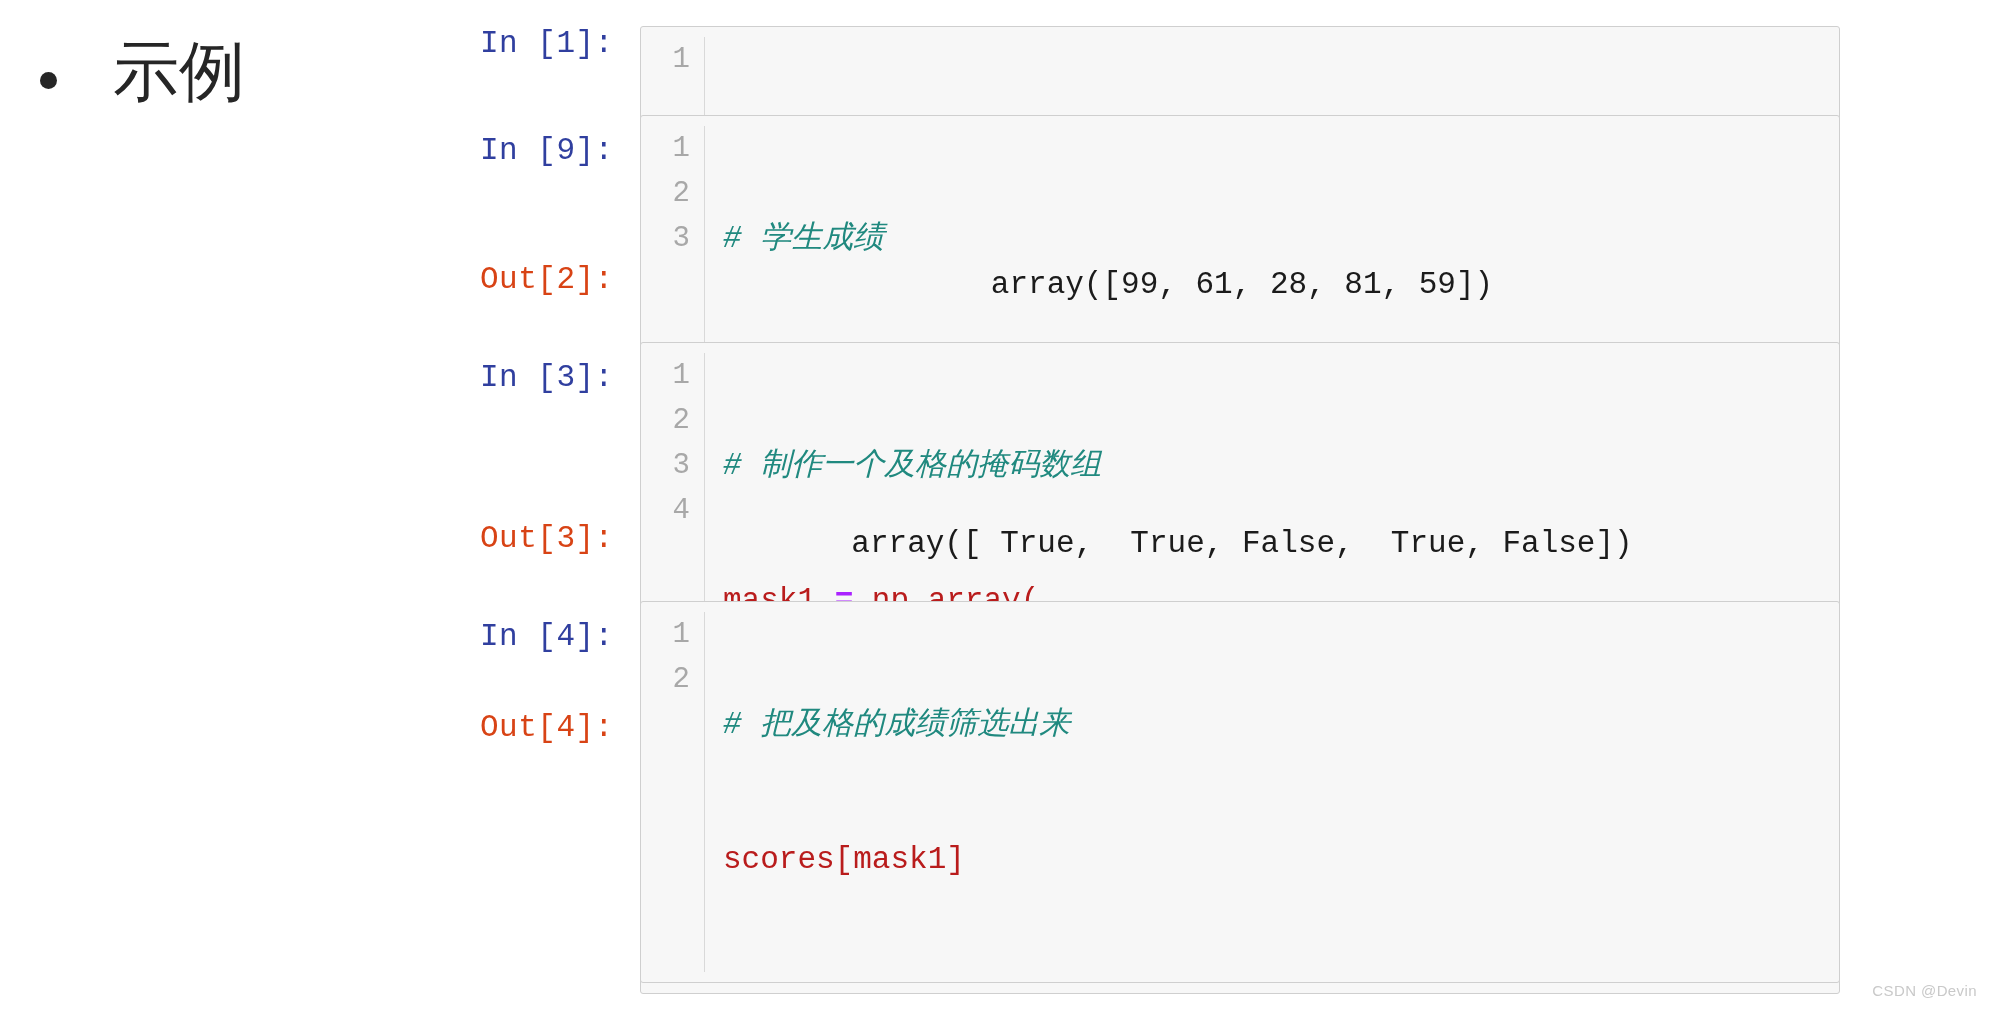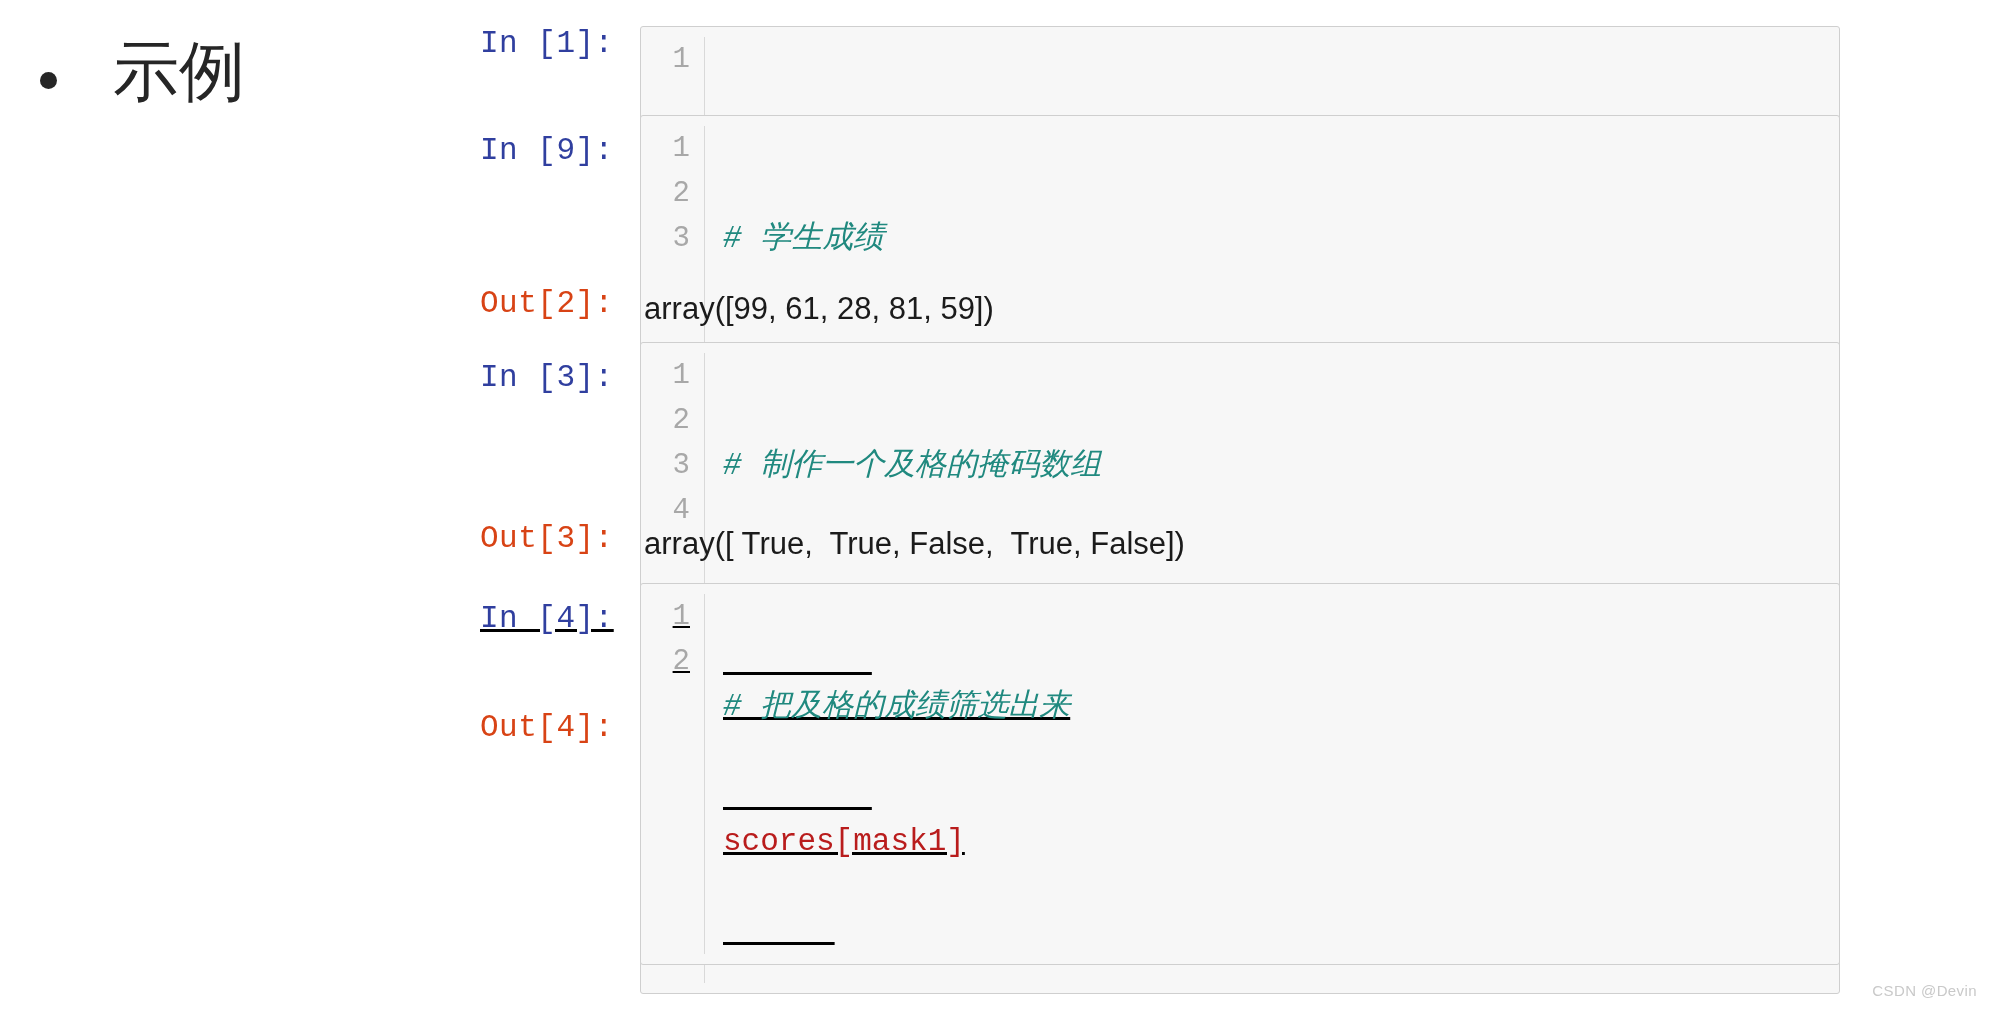--- a/index.html
+++ b/index.html
@@ -112,25 +112,26 @@
   .t-num     { color: #1c9c3c; font-weight: bold; }
   .t-bool    { color: #157a2e; font-weight: bold; }
   .t-op      { color: #aa22ff; font-weight: bold; }
   .t-comment { color: #20897f; font-style: italic; margin-top: 14px; }
   .t-plain   { color: #b91c1c; }
 
   
   .out-text {
     flex: 1 1 auto;
     padding-left: 4px;
-    font-family: Liberation Sans, sans-serif;
+    font-family: Liberation Mono, monospace;
     font-size: 31px;
     line-height: 45px;
     color: #1b1b1b;
     white-space: pre;
+    text-align: center;
   }
 
   
   .watermark {
     position: absolute;
     right: 28px;
     bottom: 10px;
     font-family: "Liberation Sans", sans-serif;
     font-size: 15px;
     color: #c9c9c9;
@@ -169,21 +170,21 @@
         <div>3</div>
       </div>
       <div class="code">
         <div class="ln"><span class="t-comment"># 学生成绩</span></div>
         <div class="ln"><span class="t-plain">scores </span><span class="t-op">=</span><span class="t-plain"> np.array([</span><span class="t-num">99</span><span class="t-plain">, </span><span class="t-num">61</span><span class="t-plain">, </span><span class="t-num">28</span><span class="t-plain">, </span><span class="t-num">81</span><span class="t-plain">, </span><span class="t-num">59</span><span class="t-plain">])</span></div>
         <div class="ln"><span class="t-plain">scores</span></div>
       </div>
     </div>
   </div>
 
-  <div class="nb-block" style="top:262px;margin-top:24px;">
+  <div class="nb-block" style="top:262px;">
     <div class="prompt out">Out[2]:</div>
     <div class="out-text">array([99, 61, 28, 81, 59])</div>
   </div>
 
   <div class="nb-block" style="top:342px;">
     <div class="prompt in" style="padding-top:18px;">In [3]:</div>
     <div class="cell-box">
       <div class="gutter">
         <div>1</div>
         <div>2</div>
@@ -197,21 +198,21 @@
         <div class="ln"><span class="t-plain">mask1</span></div>
       </div>
     </div>
   </div>
 
   <div class="nb-block" style="top:521px;">
     <div class="prompt out">Out[3]:</div>
     <div class="out-text">array([ True,  True, False,  True, False])</div>
   </div>
 
-  <div class="nb-block" style="top:583px;text-decoration:underline;">
+  <div class="nb-block" style="top:601px;">
     <div class="prompt in" style="padding-top:18px;">In [4]:</div>
     <div class="cell-box">
       <div class="gutter">
         <div>1</div>
         <div>2</div>
       </div>
       <div class="code">
         <div class="ln"><span class="t-comment"># 把及格的成绩筛选出来</span></div>
         <div class="ln"><span class="t-plain">scores[mask1]</span></div>
       </div>

